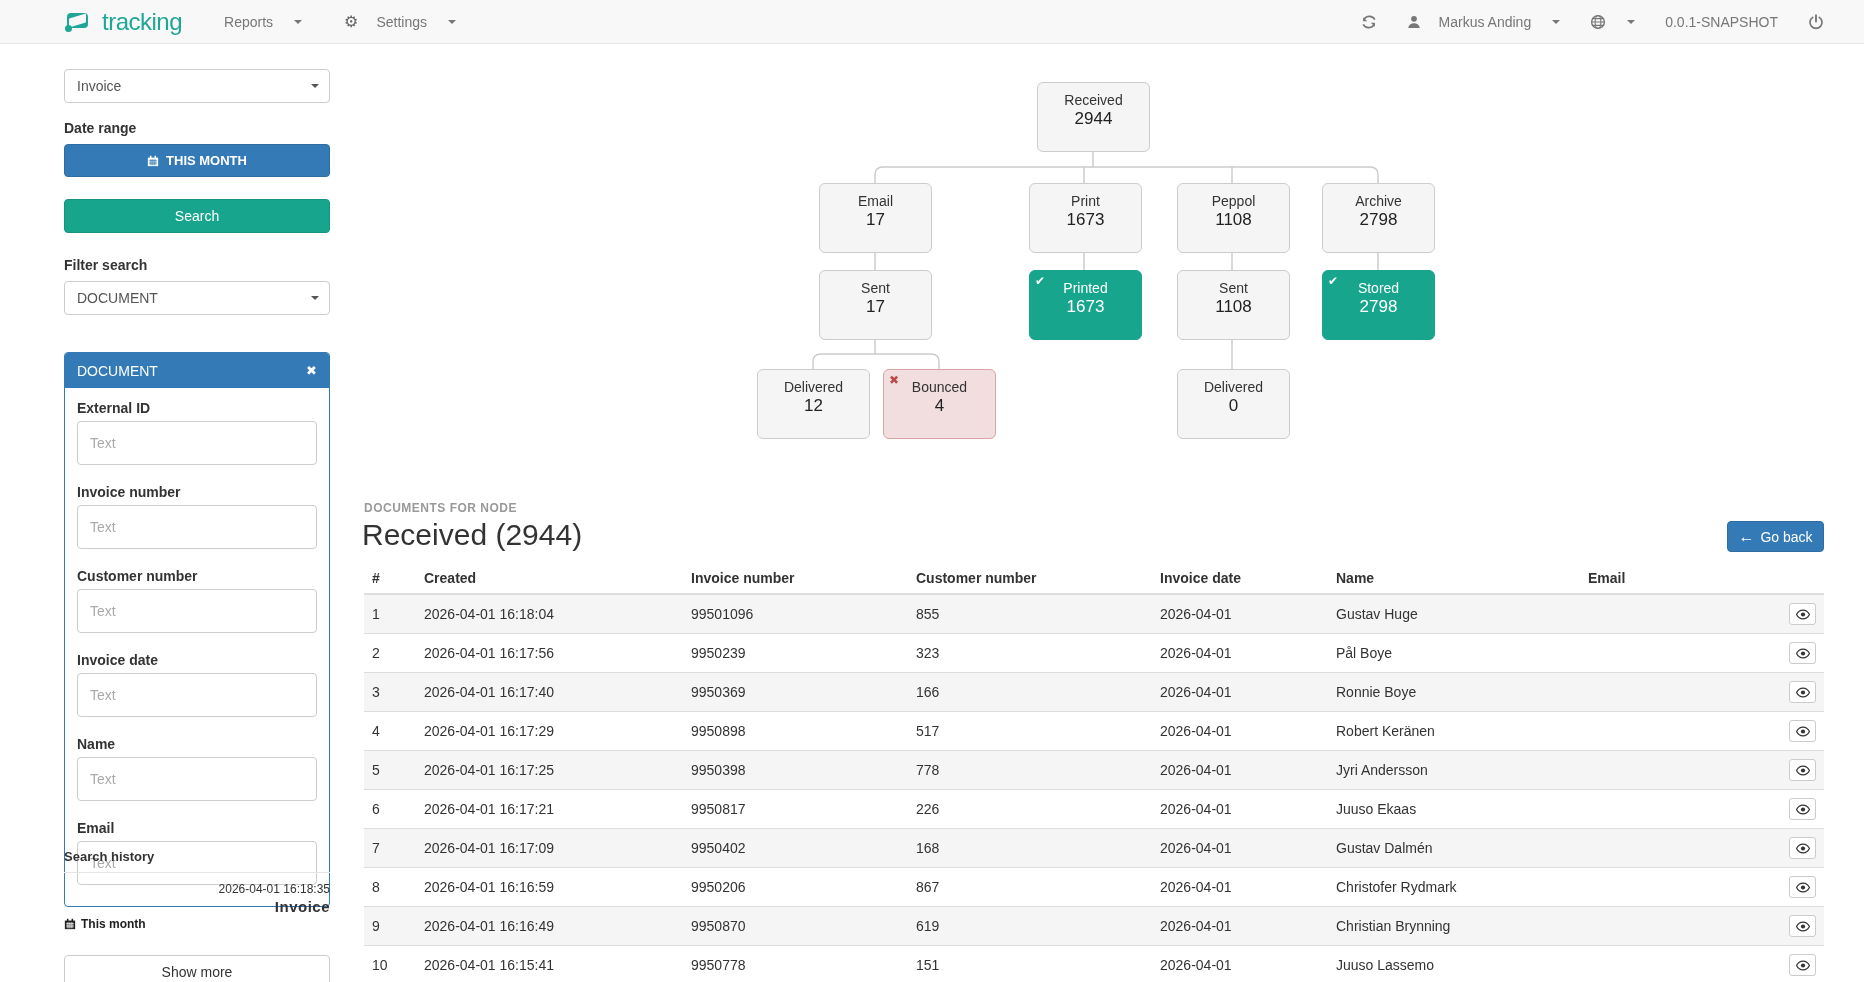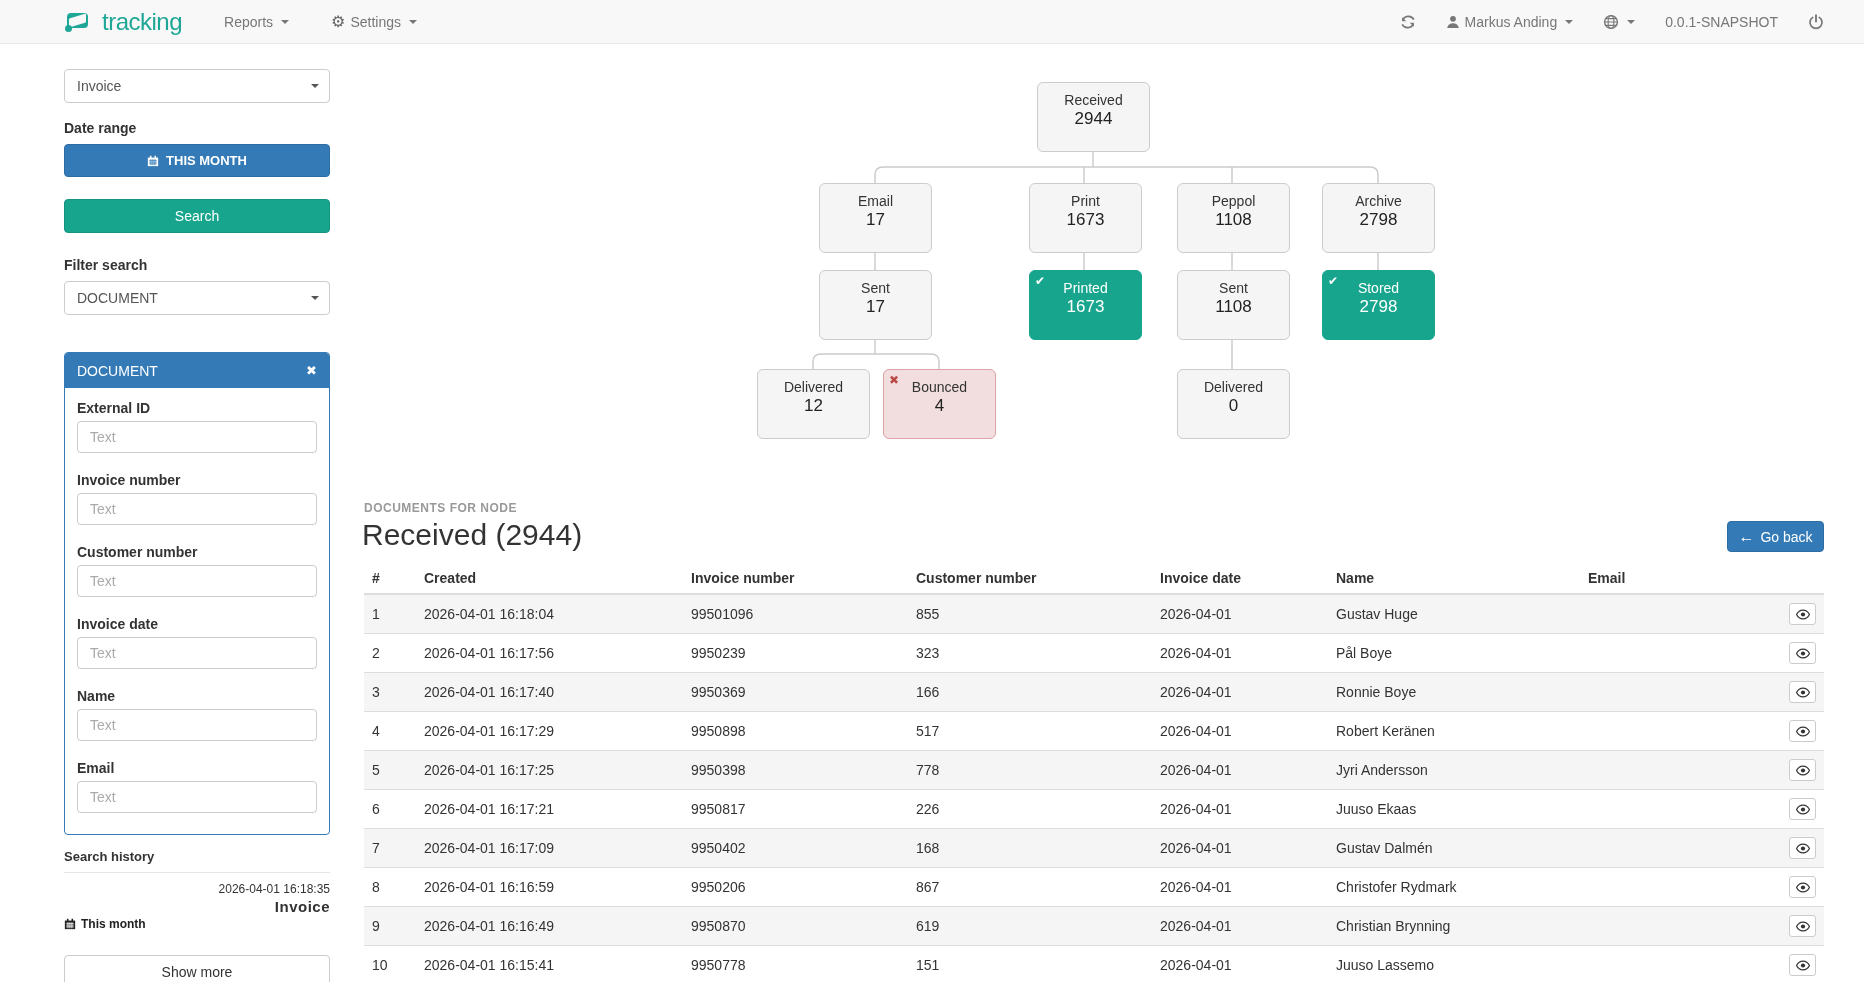--- a/index.html
+++ b/index.html
@@ -14,21 +14,21 @@
   .nav-left { position:absolute; left:64px; top:0; height:44px; display:flex; align-items:center; }
   .brand { display:flex; align-items:center; gap:12px; cursor:pointer; }
   .brand-icon { position:relative; width:26px; height:22px; }
   .brand-icon .bubble { position:absolute; left:3px; top:2px; width:21px; height:15px;
     background:#1ea796; border-radius:4px 4px 4px 1px; }
   .brand-icon .slash { position:absolute; left:5px; top:5px; width:17px; height:9px;
     background:#f8f8f8; transform:skewY(-17deg); border-radius:1px; }
   .brand-icon .dot { position:absolute; left:1px; bottom:1px; width:7px; height:7px;
     background:#1ea796; border-radius:50%; }
   .brand-text { font-size:24px; color:#1ea796; letter-spacing:-0.5px; }
-  .nav-item { color:#777; font-size:14px; display:flex; align-items:center; gap:5px; cursor:pointer; }
+  .nav-item { color:#777; font-size:14px; display:flex; align-items:center; gap:18px; cursor:pointer; }
   .nav-left .nav-item { margin-left:42px; }
   .caret { display:inline-block; width:0; height:0; border-left:4px solid transparent;
     border-right:4px solid transparent; border-top:4px solid #777; margin-left:3px; }
   .gear { font-size:16px; color:#666; line-height:1; }
   .nav-right { position:absolute; right:40px; top:0; height:44px; display:flex; align-items:center; gap:30px; }
   .icon-btn { display:flex; align-items:center; cursor:pointer; color:#777; }
   .version { color:#777; }
   
   .sidebar { position:absolute; left:64px; top:44px; width:266px; }
   .sel { width:266px; height:34px; background:#fff; border:1px solid #ccc; border-radius:4px;
@@ -47,21 +47,21 @@
   .sel-filter { position:absolute; top:237px; }
   .panel { position:absolute; top:308px; width:266px; border:1px solid #337ab7; border-radius:4px;
     background:#fff; }
   .panel-head { height:35px; background:#337ab7; border-radius:3px 3px 0 0; color:#fff;
     display:flex; align-items:center; padding:0 12px; }
   .panel-title { font-size:14px; }
   .panel-close { margin-left:auto; cursor:pointer; font-size:13px; line-height:1; }
   .panel-body { padding:12px 12px 2px 12px; }
   .ffield { margin-bottom:19px; }
   .ffield label { display:block; font-weight:bold; margin-bottom:5px; color:#333; }
-  .ffield input { width:100%; height:32px; border:1px solid #ccc; border-radius:4px;
+  .ffield input { width:100%; height:44px; border:1px solid #ccc; border-radius:4px;
     padding:0 12px; font-size:14px; font-family:inherit; color:#555; }
   .ffield input::placeholder { color:#aaa; }
   .history { position:absolute; top:805px; width:266px; }
   .history-title { font-weight:bold; font-size:13px; }
   .history hr { border:none; border-top:1px solid #e5e5e5; margin:8px 0 9px 0; }
   .h-entry { cursor:pointer;text-align:right; }
   .h-time { font-size:12px; color:#333; }
   .h-type { font-weight:bold; font-size:15px; letter-spacing:0.5px; margin-top:2px; }
   .h-range { font-weight:bold; font-size:12px; margin-top:2px; display:flex; align-items:center; gap:5px; color:#222; }
   .btn-showmore { position:absolute; top:911px; width:266px; height:33px; background:#fff;

